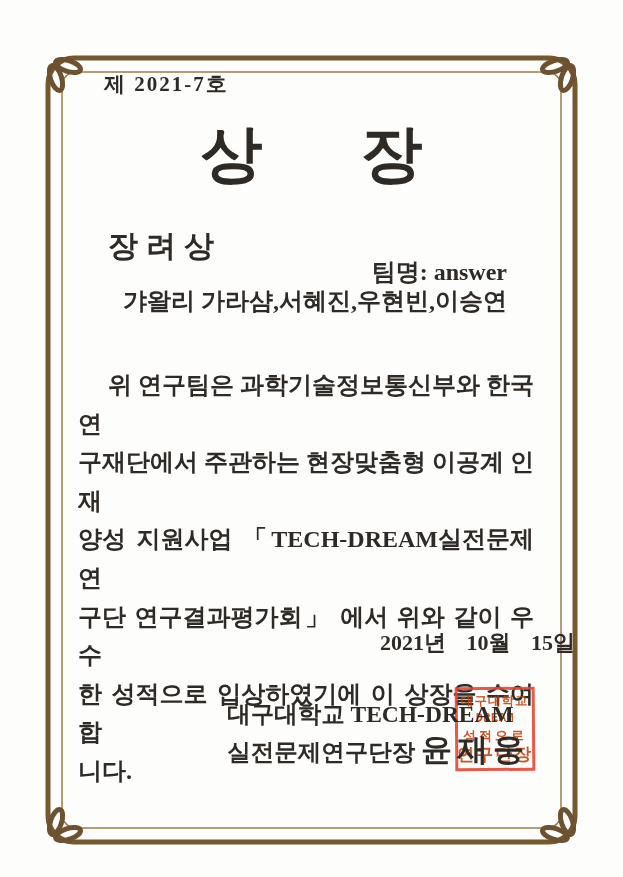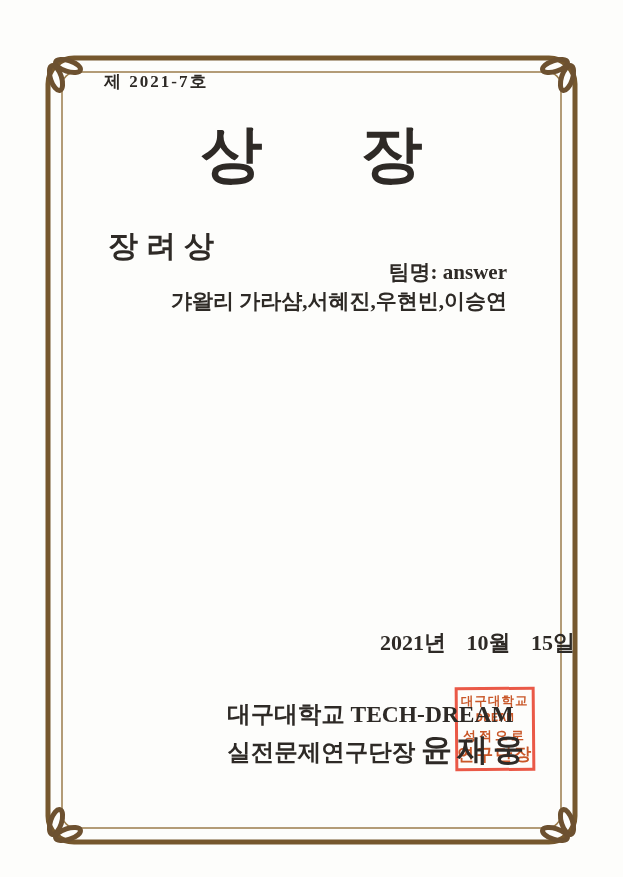--- a/index.html
+++ b/index.html
@@ -7,34 +7,34 @@
     width:623px;height:877px;position:relative;overflow:hidden;
     background:#fdfdfb;
     font-family:"Liberation Serif","DejaVu Serif",serif;
     color:#2e2a26;
   }
   .page{position:absolute;inset:0;}
   .border-svg{position:absolute;left:0;top:0;z-index:0;}
 
   .doc-number{
     position:absolute;left:104px;top:70px;
-    font-size:17px;letter-spacing:2px;font-weight:600;
+    font-size:21px;letter-spacing:2px;font-weight:600;
   }
   .title{
     position:absolute;left:48px;right:48px;top:112px;
     display:flex;justify-content:center;gap:98px;
     font-size:62px;font-weight:700;letter-spacing:0;
   }
   .award-name{
     position:absolute;left:108px;top:226px;
     font-size:30px;font-weight:700;letter-spacing:8px;
   }
   .info-block{
     position:absolute;right:116px;top:258px;
-    text-align:right;font-size:21px;line-height:29px;font-weight:600;
+    text-align:right;font-size:24px;line-height:29px;font-weight:600;
   }
   .body-text{
     position:absolute;left:78px;top:366px;width:456px;
     font-size:24px;line-height:38.6px;font-weight:600;
   }
   .body-line{text-align:justify;text-align-last:justify;}
   .body-line.first{text-indent:30px;}
   .body-line.last{text-align-last:left;}
   .issue-date{
     position:absolute;left:48px;right:48px;top:628px;
@@ -96,20 +96,28 @@
     <span>장</span>
   </div>
 
   <div class="award-name">장려상</div>
 
   <div class="info-block">
     <div>팀명: answer</div>
     <div>갸왈리 가라샴,서혜진,우현빈,이승연</div>
   </div>
 
+  <div class="body-text">
+    <div class="body-line first">위 연구팀은 과학기술정보통신부와 한국연</div>
+    <div class="body-line">구재단에서 주관하는 현장맞춤형 이공계 인재</div>
+    <div class="body-line">양성 지원사업 「TECH-DREAM실전문제연</div>
+    <div class="body-line">구단 연구결과평가회」 에서 위와 같이 우수</div>
+    <div class="body-line">한 성적으로 입상하였기에 이 상장을 수여합</div>
+    <div class="body-line last">니다.</div>
+  </div>
 
   <div class="issue-date">2021년 10월 15일</div>
 
   <div class="signature">
     <div>대구대학교 TECH-DREAM</div>
     <div>
       <span>실전문제연구단장</span>
       <span class="signer-name">윤재웅</span>
     </div>
   </div>

